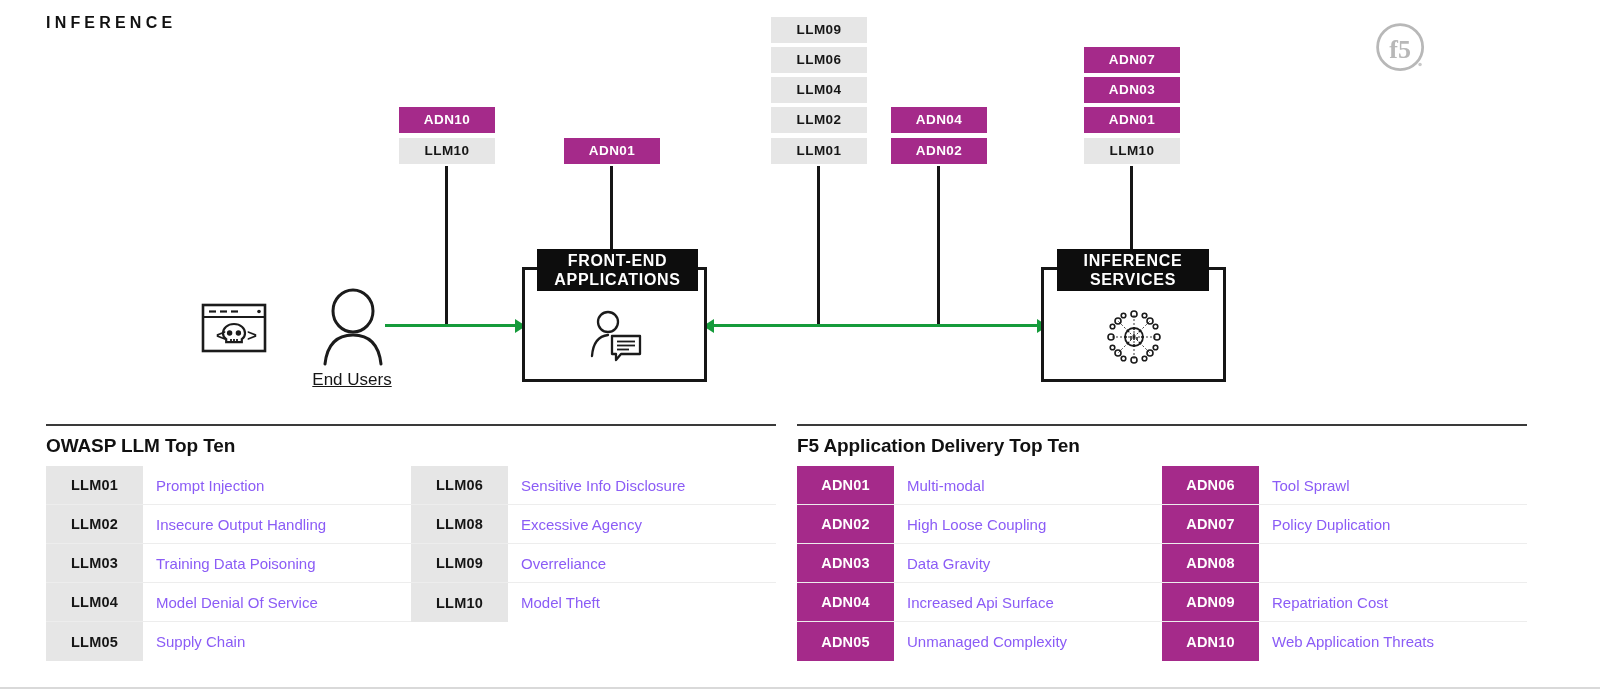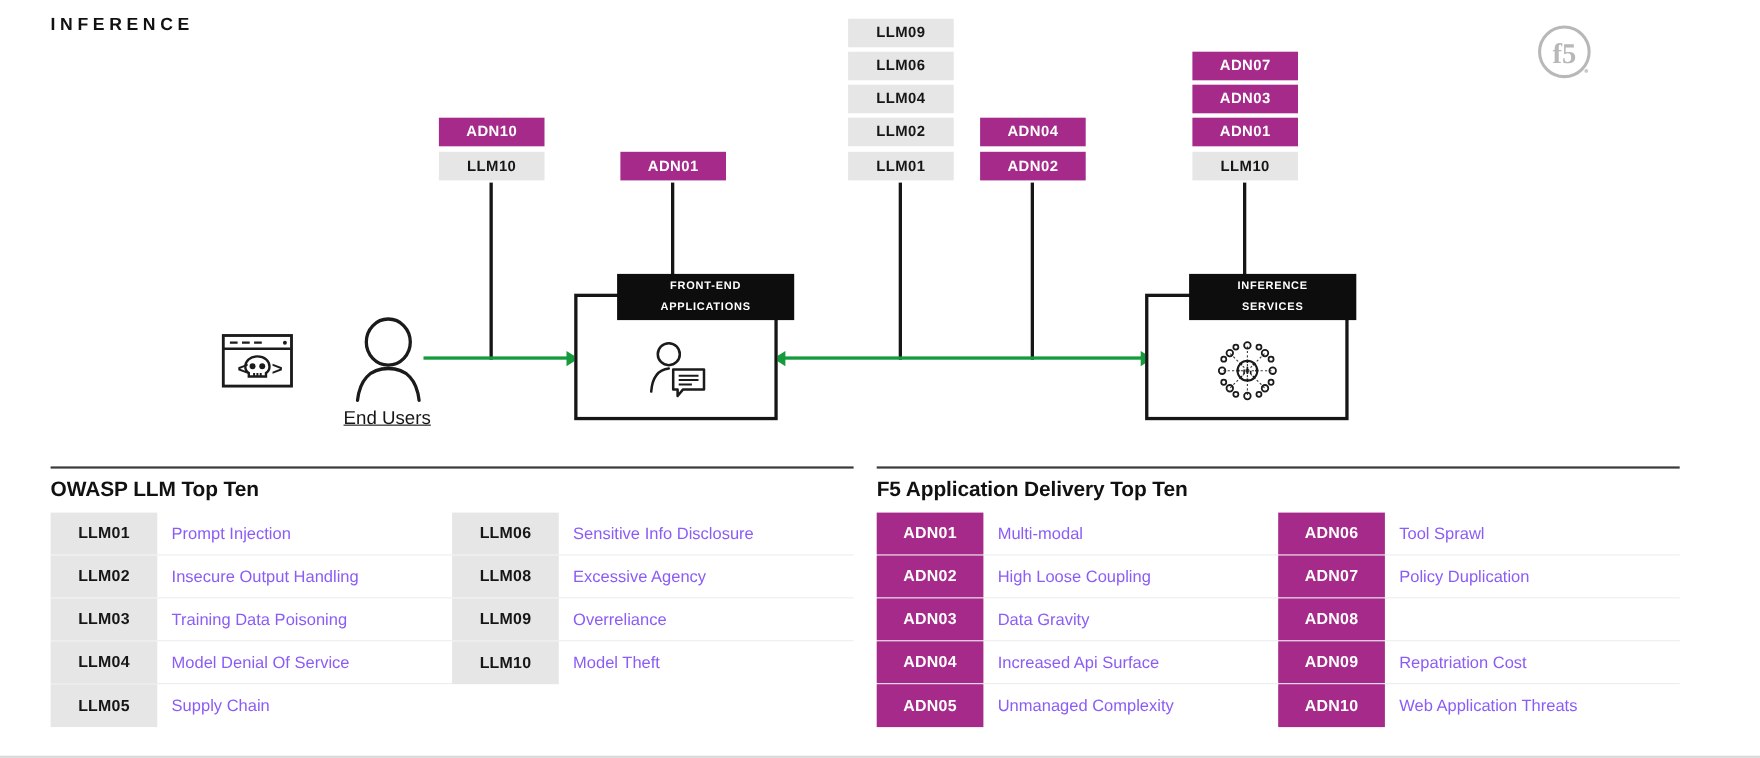--- a/index.html
+++ b/index.html
@@ -25,21 +25,21 @@
     left: 46px;
     top: 14px;
     font-size: 16px;
     font-weight: 700;
     letter-spacing: 4.2px;
     color: #111111;
   }
 
   #f5-logo {
     position: absolute;
-    right: 18px;
+    right: 40px;
     top: 22px;
     width: 52px;
     height: 52px;
   }
 
   
   #diagram {
     position: absolute;
     left: 0; top: 0;
     width: 1600px;
@@ -68,30 +68,29 @@
   .node-box {
     position: absolute;
     border: 3px solid #161616;
     background: #ffffff;
   }
 
   .node-header {
     position: absolute;
     background: #0d0d0d;
     color: #ffffff;
-    font-size: 10px;
+    font-size: 16px;
     font-weight: 700;
     letter-spacing: 0.7px;
     text-align: center;
     line-height: 19px;
     display: flex;
     align-items: center;
     justify-content: center;
     padding: 6px 8px;
-    margin-left: 24px;
   }
 
   .node-icon {
     position: absolute;
     display: flex;
     align-items: center;
     justify-content: center;
   }
 
   .arrow-line {

